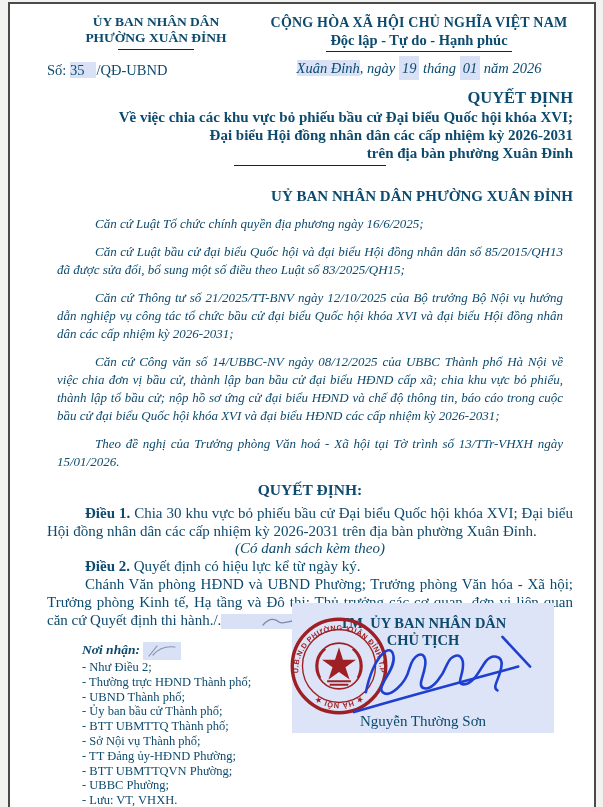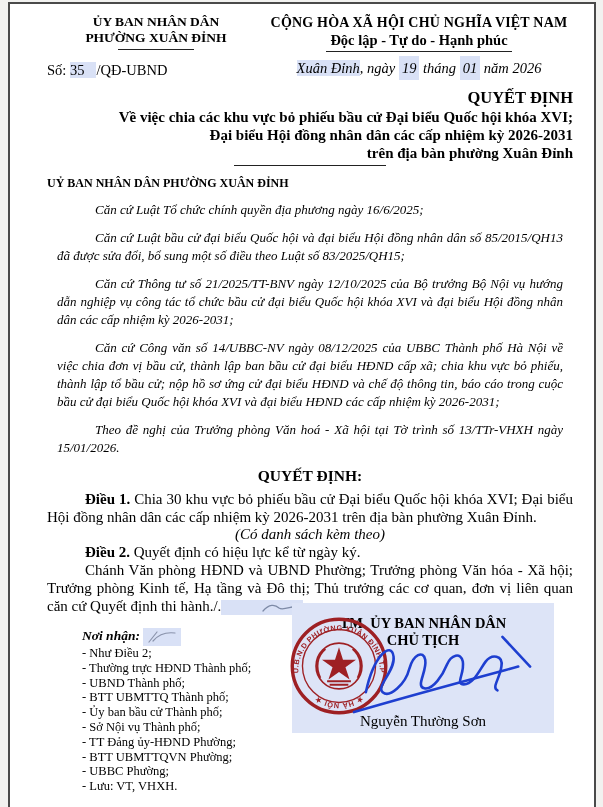--- a/index.html
+++ b/index.html
@@ -7,40 +7,40 @@
     position:relative;
     width:588px;
     height:805px;
     margin:2px 0 0 8px;
     background:#fff;
     border:2px solid #4a4a4a;
     border-bottom:none;
     box-sizing:border-box;
     padding:10px 21px 0 37px;
     font-family:"Liberation Serif","DejaVu Serif",serif;
-    color:#000000;
+    color:#0c4a6e;
     overflow:hidden;
   }
   .header-row{display:flex;}
   .header-left{width:218px;text-align:center;}
   .issuer{font-size:13.5px;font-weight:bold;line-height:16px;}
   .rule-sm{width:76px;border-top:1.3px solid #222;margin:3px auto 0;}
   .so-line{font-size:14.5px;text-align:left;margin-top:12px;}
   .header-right{flex:1;text-align:center;}
   .motto1{font-size:14px;font-weight:bold;line-height:17px;letter-spacing:.2px;}
   .motto2{display:inline-block;font-size:14.5px;font-weight:bold;border-bottom:1.4px solid #222;padding:0 4px 2px;margin-top:1px;}
   .dateline{font-style:italic;font-size:14.5px;margin-top:8px;}
   .hl{background:#d9e1f6;}
   .hl-num{background:#d9e1f6;padding-right:12px;}
   .hl-pad{background:#d9e1f6;padding:4px 3px;}
   .title-block{text-align:right;margin-top:9px;}
   .doc-title{font-size:16.5px;font-weight:bold;line-height:20px;}
   .doc-sub{font-size:15px;font-weight:bold;line-height:18px;}
   .rule-md{width:152px;border-top:1.3px solid #222;margin:3px auto 0;}
-  .authority{text-align:left;font-weight:bold;font-size:12px;margin:10px 0 6px;}
+  .authority{text-align:right;font-weight:bold;font-size:15px;margin:22px 0 6px;}
   .recital{font-style:italic;text-align:justify;text-indent:38px;font-size:13px;line-height:18px;margin:10px;font-family:Liberation Serif, serif;}
   .heading2{text-align:center;font-weight:bold;font-size:15.5px;margin:6px 0 5px;}
   .article{text-align:justify;text-indent:38px;font-size:15px;line-height:18px;margin:0;}
   .blabel{font-weight:bold;}
   .note{text-align:center;font-style:italic;font-size:15px;line-height:17px;margin:0;}
   .mark{display:inline-block;vertical-align:middle;background:#d9e1f6;line-height:0;}
   .footer{position:relative;margin-top:13px;}
   .recipients{margin-left:35px;width:230px;font-size:12.5px;line-height:14.8px;}
   .recipients-label{font-size:13.5px;font-weight:bold;font-style:italic;}
   .sigblock{position:absolute;left:282px;top:599px;width:262px;height:130px;background:#dde4f7;}
@@ -105,22 +105,22 @@
     <div class="recipients">
       <div>
         <span class="recipients-label">Nơi nhận:</span>
         <span class="mark"><svg width="38" height="18" viewBox="0 0 38 18">
               <path d="M6,14 L14,4 M10,13 C16,6 24,4 32,5" fill="none" stroke="#8a93ab" stroke-width="1.2" stroke-linecap="round"></path>
             </svg></span>
       </div>
       <div>- Như Điều 2;</div>
       <div>- Thường trực HĐND Thành phố;</div>
       <div>- UBND Thành phố;</div>
+      <div>- Ủy ban bầu cử Thành phố;</div>
       <div>- BTT UBMTTQ Thành phố;</div>
-      <div>- Ủy ban bầu cử Thành phố;</div>
       <div>- Sở Nội vụ Thành phố;</div>
       <div>- TT Đảng ủy-HĐND Phường;</div>
       <div>- BTT UBMTTQVN Phường;</div>
       <div>- UBBC Phường;</div>
       <div>- Lưu: VT, VHXH.</div>
 
     </div>
   </div>
 
   <div class="sigblock">

